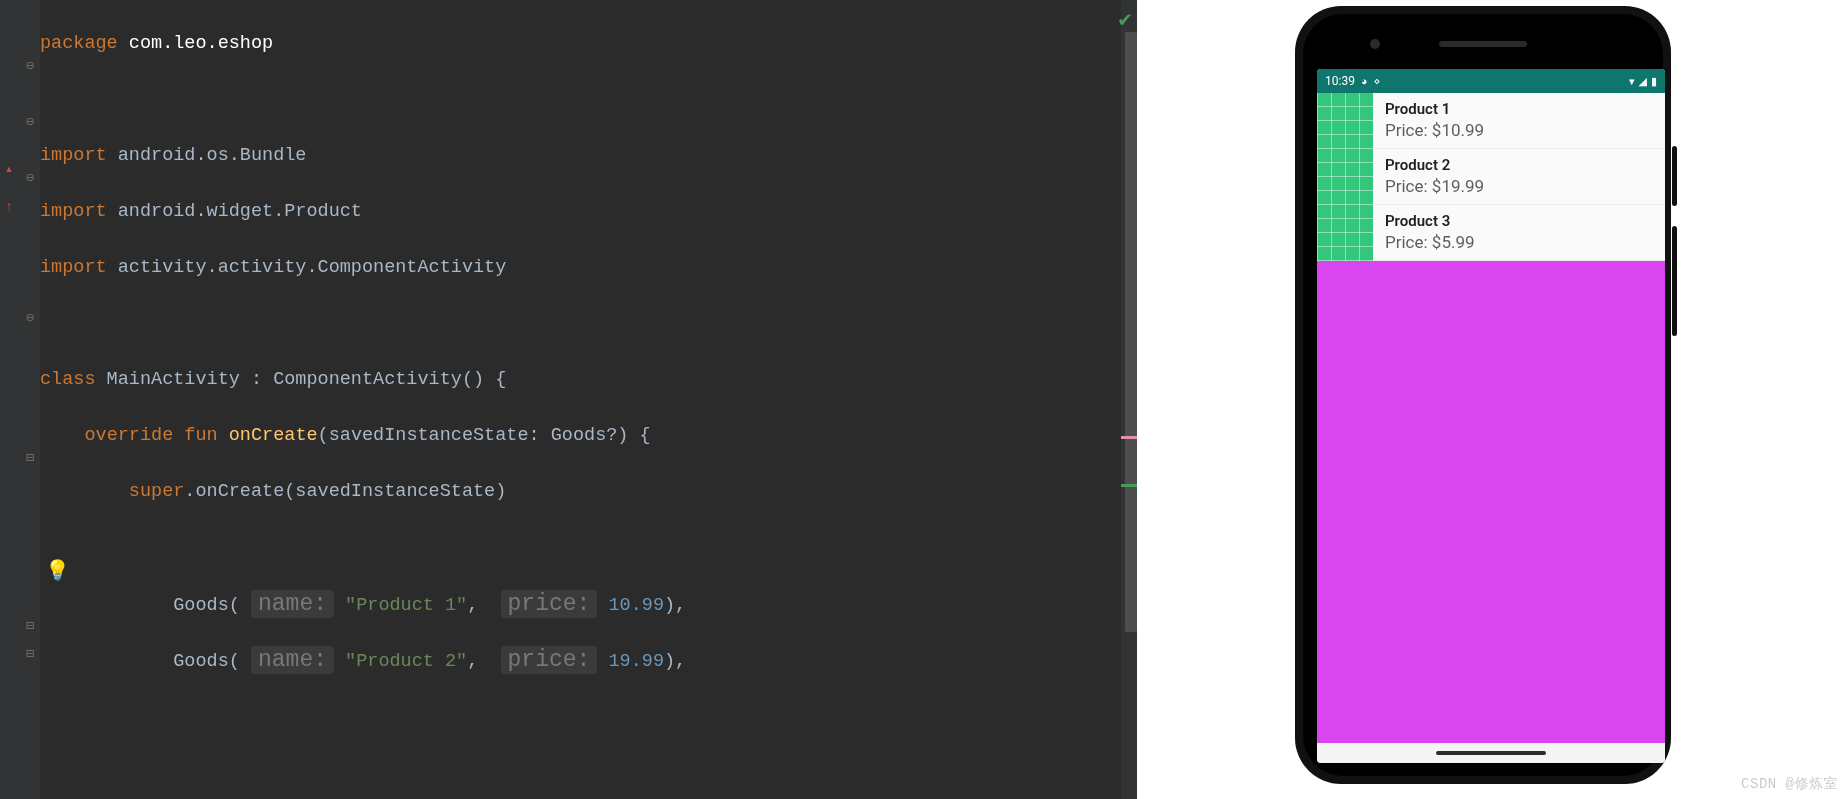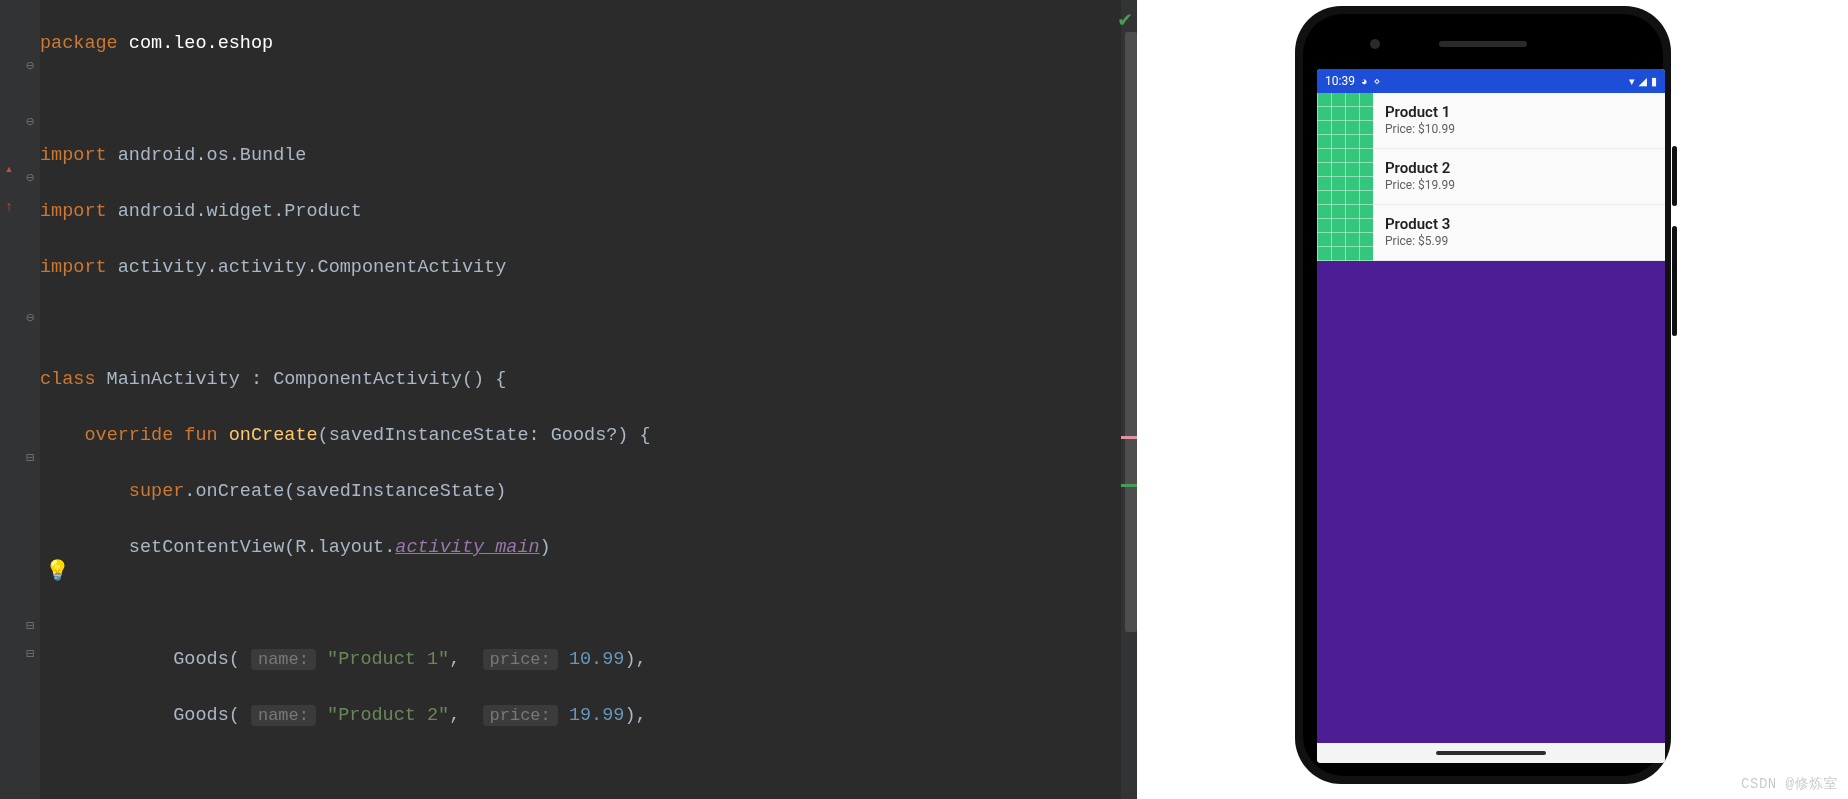--- a/index.html
+++ b/index.html
@@ -63,21 +63,21 @@
   .id    { color: #A9B7C6; }      
   .pkg   { color: #ffffff; }
   .fnname{ color: #FFC66D; }
   .str   { color: #6A8759; }      
   .num   { color: #6897BB; }      
   .paramhint {
     background: #3B3B3B;
     color: #787878;
     padding: 1px 7px;
     border-radius: 4px;
-    font-size: 17px;
+    font-size: 23px;
   }
   .italic { font-style: italic; }
   .ul { text-decoration: underline; }
   .purple { color: #9876AA; }
 
   
   .ann-strip {
     position: absolute;
     right: 0; top: 0;
     width: 16px; height: 100%;
@@ -148,33 +148,33 @@
     position: absolute;
     top: 55px; left: 14px;
     width: 348px; height: 694px;
     background: #FAFAFA;
     border-radius: 4px;
     overflow: hidden;
     font-family: Roboto, -apple-system, "Helvetica Neue", Arial, sans-serif;
   }
   .statusbar {
     height: 24px;
-    background: #1d4ed8;
+    background: #0f766e;
     color: #fff;
     display: flex;
     align-items: center;
     font-size: 12px;
     padding: 0 8px;
     justify-content: space-between;
   }
   .statusbar .left  { display:flex; align-items:center; gap:6px; }
   .statusbar .right { display:flex; align-items:center; gap:4px; }
   .statusbar .ico { font-size: 11px; opacity:.95; }
 
-  .list-area { height: calc(100% - 24px - 20px); background:#4c1d95; overflow:hidden;}
+  .list-area { height: calc(100% - 24px - 20px); background:#d946ef; overflow:hidden;}
   .navbar {
     position: absolute;
     bottom: 0; left: 0; right: 0;
     height: 20px;
     display: flex;
     justify-content: center;
     align-items: center;
     background: #F4F4F4;
   }
   .navbar .pill {
@@ -196,21 +196,21 @@
     background-image:
       repeating-linear-gradient(0deg  , rgba(255,255,255,.45) 0 1px, transparent 1px 14px),
       repeating-linear-gradient(90deg , rgba(255,255,255,.45) 0 1px, transparent 1px 14px);
     flex: 0 0 56px;
   }
   .row-text {
     padding-left: 12px;
     display: flex; flex-direction: column; justify-content: center;
   }
   .row-title  { font-size: 15px; font-weight: 600; color:#212121; line-height:1.3;}
-  .row-price  { font-size: 12px; color:#5F5F5F; line-height:1.3;}
+  .row-price  { font-size: 17px; color:#5F5F5F; line-height:1.3;}
 
   
   .side-btn {
     position: absolute;
     width: 5px;
     background: #111;
     border-radius: 3px;
   }
 
   
@@ -267,21 +267,20 @@
   <div class="code-area">
 <div class="ln"><span class="kw">package</span><span class="pkg"> com.leo.eshop</span></div>
 <div class="ln"> </div>
 <div class="ln"><span class="kw">import</span><span class="id"> android.os.Bundle</span></div>
 <div class="ln"><span class="kw">import</span><span class="id"> android.widget.Product</span></div>
 <div class="ln"><span class="kw">import</span><span class="id"> activity.activity.ComponentActivity</span></div>
 <div class="ln"> </div>
 <div class="ln"><span class="kw">class</span><span class="id"> MainActivity : ComponentActivity() {</span></div>
 <div class="ln">    <span class="kw">override</span><span class="kw"> fun </span><span class="fnname">onCreate</span><span class="id">(savedInstanceState: Goods?) {</span></div>
 <div class="ln">        <span class="kw">super</span><span class="id">.onCreate(savedInstanceState)</span></div>
-<div class="ln">        <span class="id">setContentView(R.layout.</span><span class="purple italic ul">activity_main</span><span class="id">)</span></div>
 <div class="ln"> </div>
 <div class="ln">            <span class="id">Goods(</span> <span class="paramhint">name:</span> <span class="str">"Product 1"</span><span class="id">,</span>  <span class="paramhint">price:</span> <span class="num">10.99</span><span class="id">),</span></div>
 <div class="ln">            <span class="id">Goods(</span> <span class="paramhint">name:</span> <span class="str">"Product 2"</span><span class="id">,</span>  <span class="paramhint">price:</span> <span class="num">19.99</span><span class="id">),</span></div>
 
 
 
 
 
 
 

